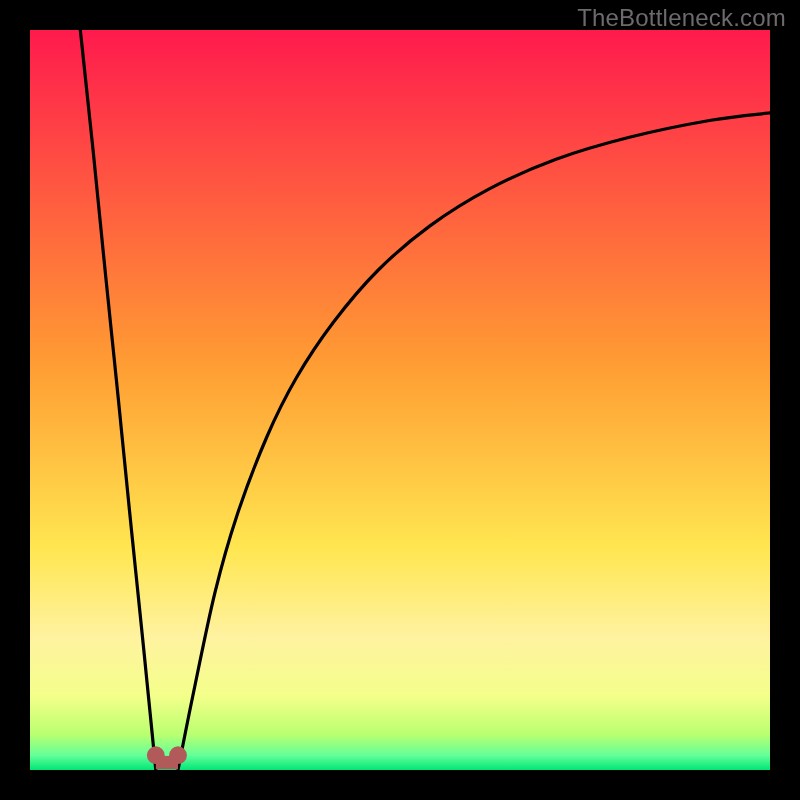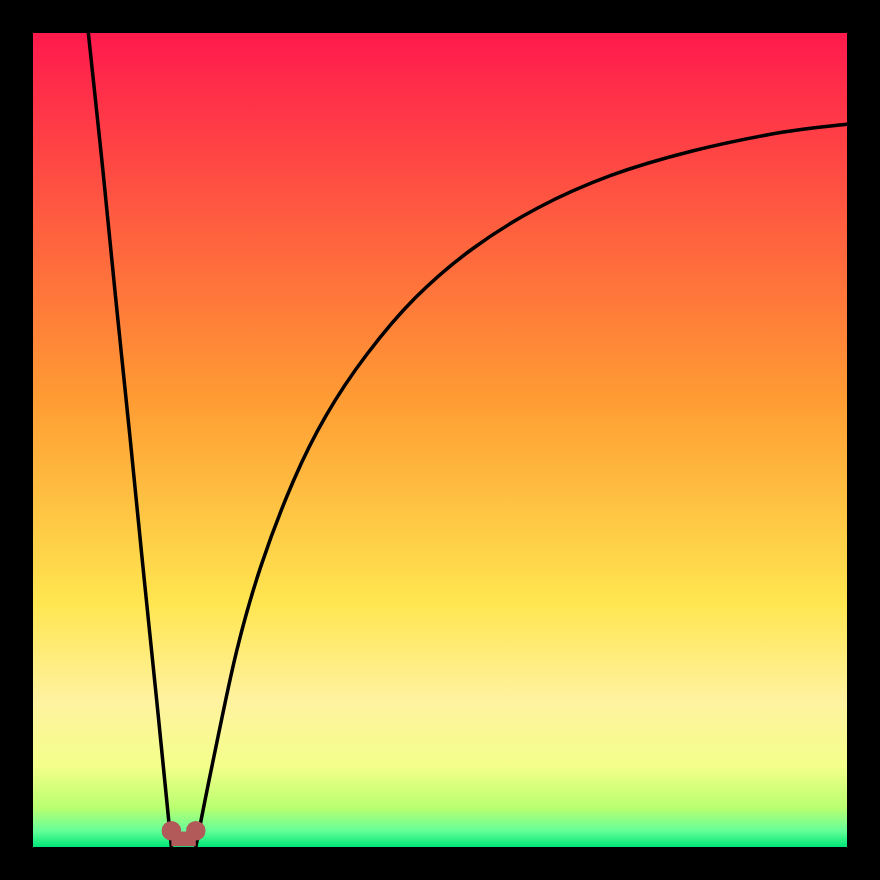--- a/index.html
+++ b/index.html
@@ -62,13 +62,14 @@
       <rect id="bg-rect" x="0" y="0" width="740" height="740" fill="url(#bg-grad)"></rect>
       <path id="series-left" fill="none" stroke="#000" stroke-width="3.2" stroke-linecap="round" d="M50.32 0.00 L52.21 17.76 L54.09 35.52 L55.98 53.28 L57.87 71.04 L59.75 88.80 L61.64 106.56 L63.53 124.69 L65.42 143.56 L67.30 162.43 L69.19 181.30 L71.08 200.17 L72.96 219.04 L74.85 237.91 L76.74 256.41 L78.63 274.72 L80.51 293.04 L82.40 311.35 L84.29 329.67 L86.17 347.98 L88.06 366.30 L89.95 385.17 L91.83 404.04 L93.72 422.91 L95.61 441.78 L97.50 460.65 L99.38 479.52 L101.27 498.21 L103.16 516.52 L105.04 534.83 L106.93 553.15 L108.82 571.47 L110.70 589.78 L112.59 608.09 L114.48 626.78 L116.36 645.65 L118.25 664.52 L120.14 683.39 L122.03 702.26 L123.91 721.13 L125.80 740.00"></path>
       <path id="series-right" fill="none" stroke="#000" stroke-width="3.2" stroke-linecap="round" d="M148.00 740.00 C150.47 727.67,156.63 695.60,162.80 666.00 C168.97 636.40,177.60 592.62,185.00 562.40 C192.40 532.18,198.57 510.60,207.20 484.70 C215.83 458.80,226.93 429.82,236.80 407.00 C246.67 384.18,255.30 366.92,266.40 347.80 C277.50 328.68,289.83 310.18,303.40 292.30 C316.97 274.42,331.77 256.53,347.80 240.50 C363.83 224.47,381.10 209.67,399.60 196.10 C418.10 182.53,437.83 170.20,458.80 159.10 C479.77 148.00,501.97 138.13,525.40 129.50 C548.83 120.87,573.50 113.84,599.40 107.30 C625.30 100.76,657.37 94.35,680.80 90.28 C704.23 86.21,730.13 84.11,740.00 82.88"></path>
       <g id="min-markers">
           <rect x="125.80" y="725.94" width="22.20" height="13.32" fill="#b25a5a"></rect>
           <circle cx="125.80" cy="725.20" r="8.88" fill="#b25a5a"></circle>
           <circle cx="148.00" cy="725.20" r="8.88" fill="#b25a5a"></circle>
         </g>
     </svg>
   </div>
+  <div class="watermark">TheBottleneck.com</div>
 </div>
 
 </body></html>

